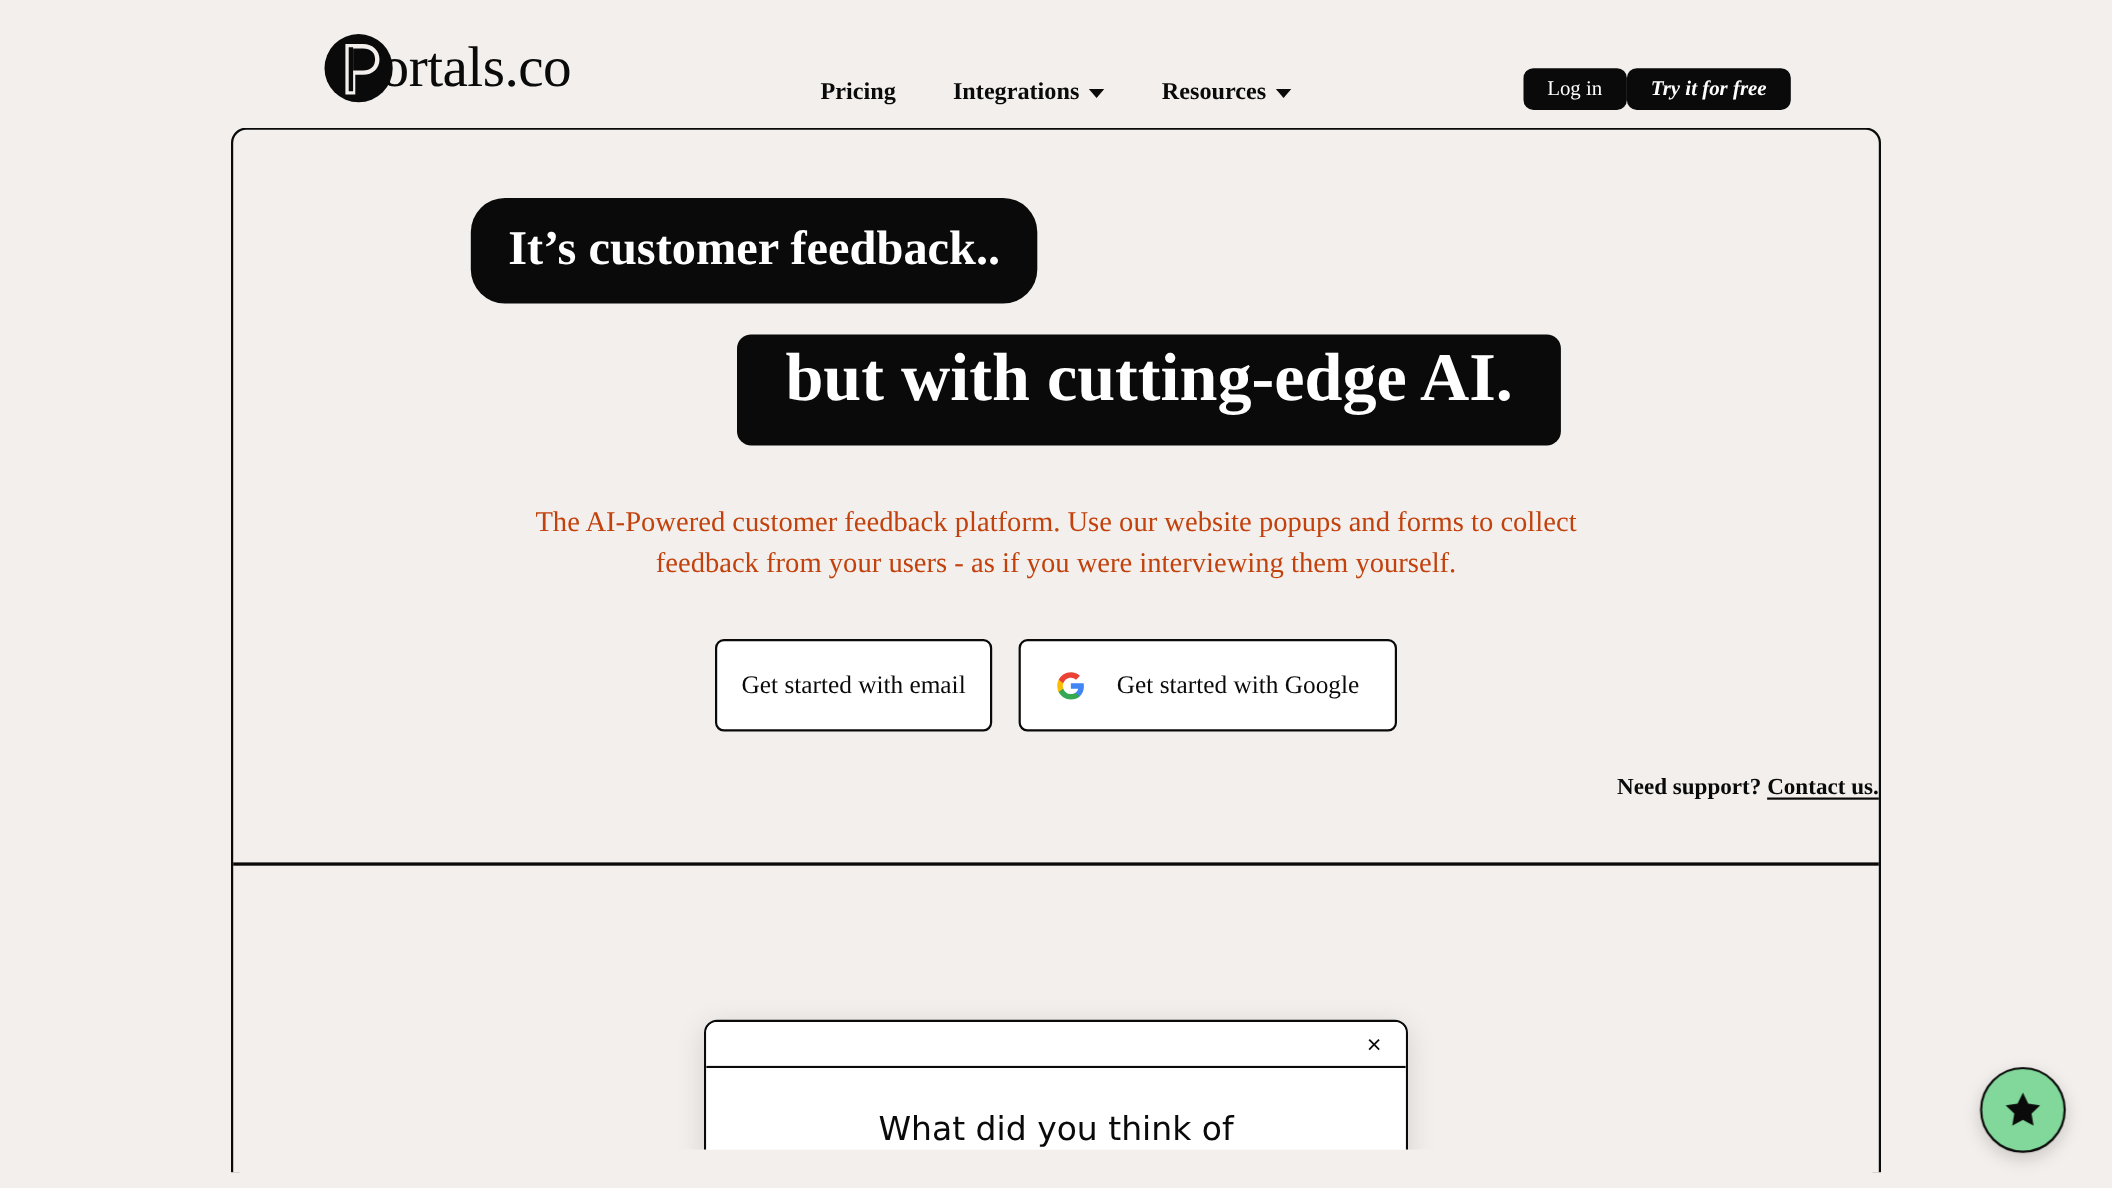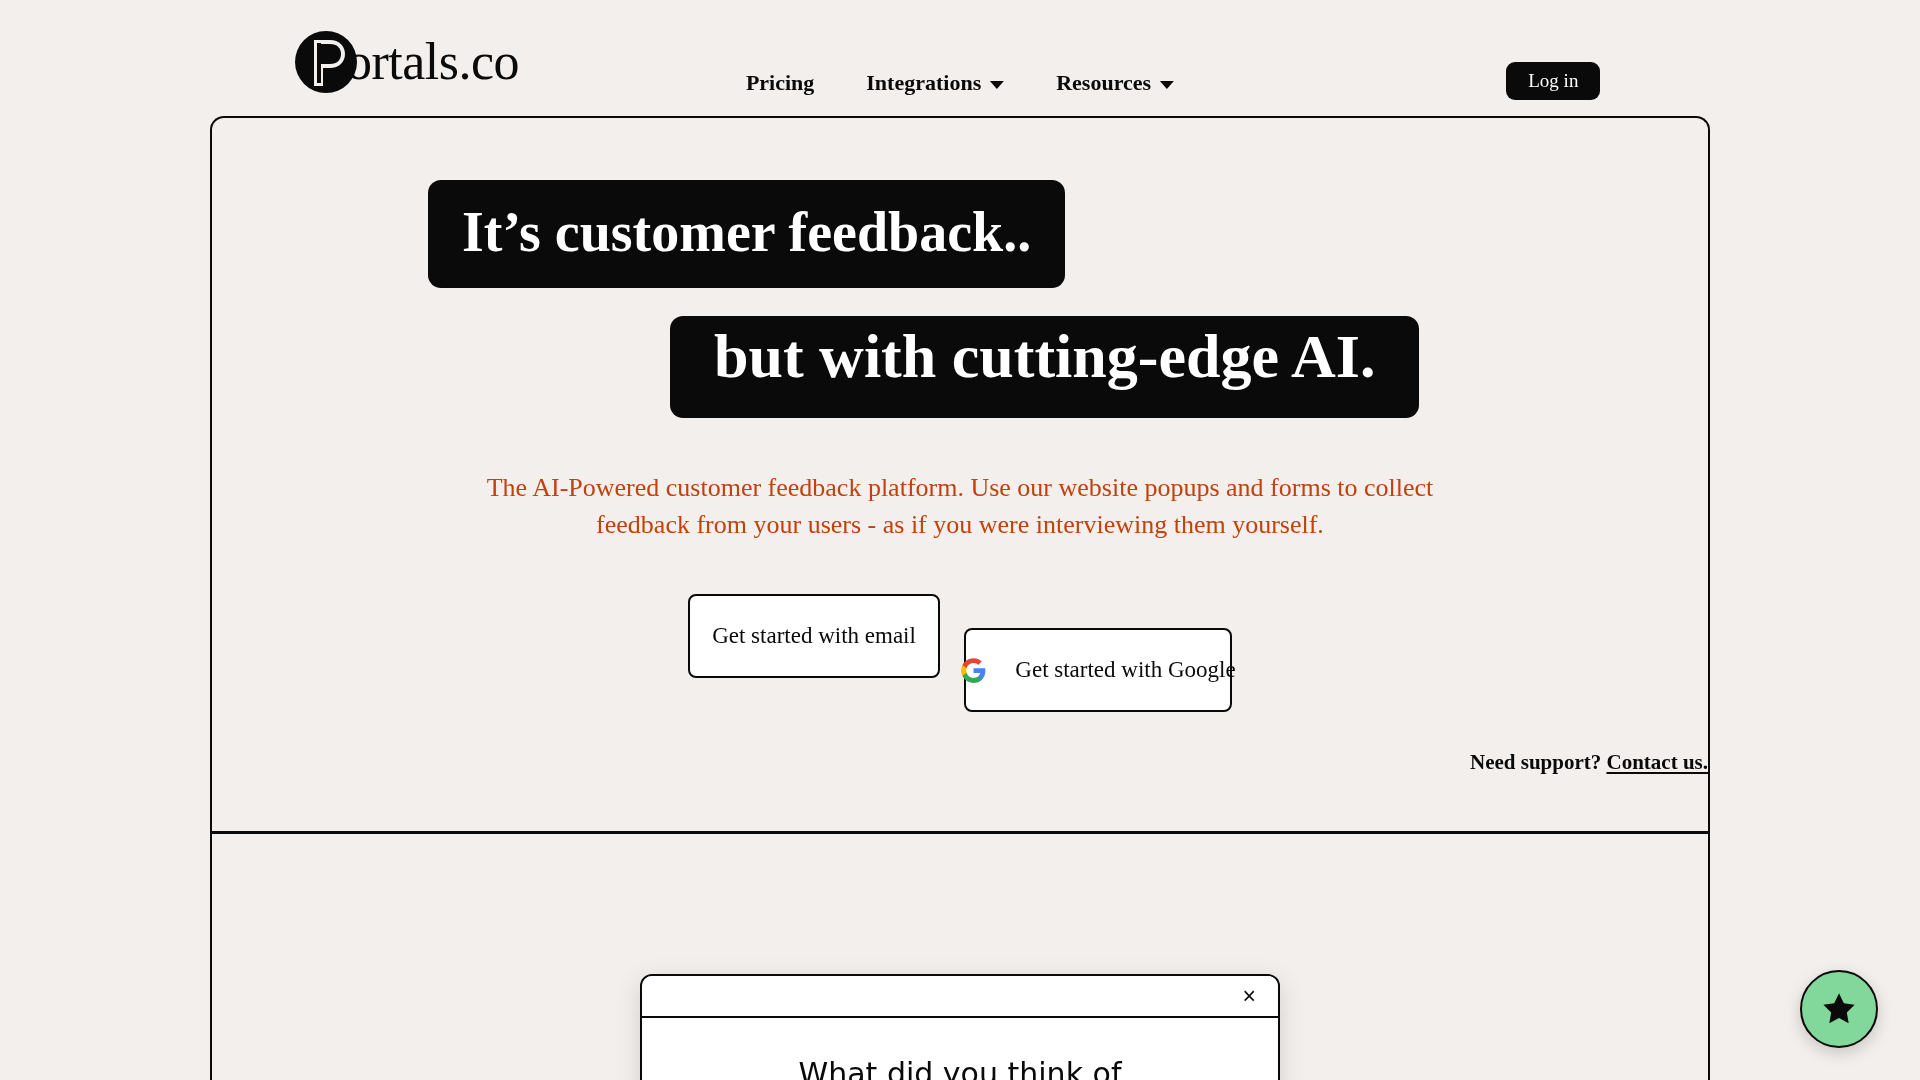--- a/index.html
+++ b/index.html
@@ -85,22 +85,21 @@
     border-top: 8px solid #0A0A0A;
     margin-top: 3px;
   }
 
   .header-actions {
     position: absolute;
     right: 292px;
     top: 62px;
     display: flex;
     align-items: center;
-    gap: 28px;
-    flex-direction: column;
+    gap: 0;
   }
 
   .btn-pill {
     background: #0A0A0A;
     color: #FFFFFF;
     border: none;
     border-radius: 9px;
     height: 38px;
     padding: 0 22px;
     font-family: "Liberation Serif", "DejaVu Serif", serif;
@@ -138,21 +137,21 @@
   .headline-chip {
     background: #0A0A0A;
     color: #FFFFFF;
     border-radius: 13px;
     font-family: "Liberation Serif", "DejaVu Serif", serif;
     font-weight: 700;
     line-height: 1.08;
     display: inline-block;
     white-space: nowrap;
   }
-  .headline-chip.one { font-size: 56px; padding: 22px 34px 26px; }
+  .headline-chip.one { font-size: 44px; padding: 22px 34px 26px; border-radius: 31px; }
   .headline-chip.two { font-size: 62px; padding: 7px 44px 28px; }
 
   .hero-sub {
     margin: 52px auto 0;
     width: 980px;
     text-align: center;
     font-size: 26px;
     line-height: 1.42;
     color: #c2410c;
     font-weight: 400;
@@ -175,21 +174,21 @@
     justify-content: center;
     gap: 28px;
     font-family: "Liberation Serif", "DejaVu Serif", serif;
     font-size: 23px;
     font-weight: 400;
     color: #0A0A0A;
     cursor: pointer;
     white-space: nowrap;
   }
   .cta-btn.email { width: 252px; }
-  .cta-btn.google { width: 268px; margin-top: 34px; }
+  .cta-btn.google { width: 344px; }
 
   .g-logo { width: 27px; height: 27px; flex: 0 0 27px; display: block; }
 
   .support-line {
     margin-top: 38px;
     text-align: right;
     font-size: 21px;
     font-weight: 700;
     color: #0A0A0A;
   }

